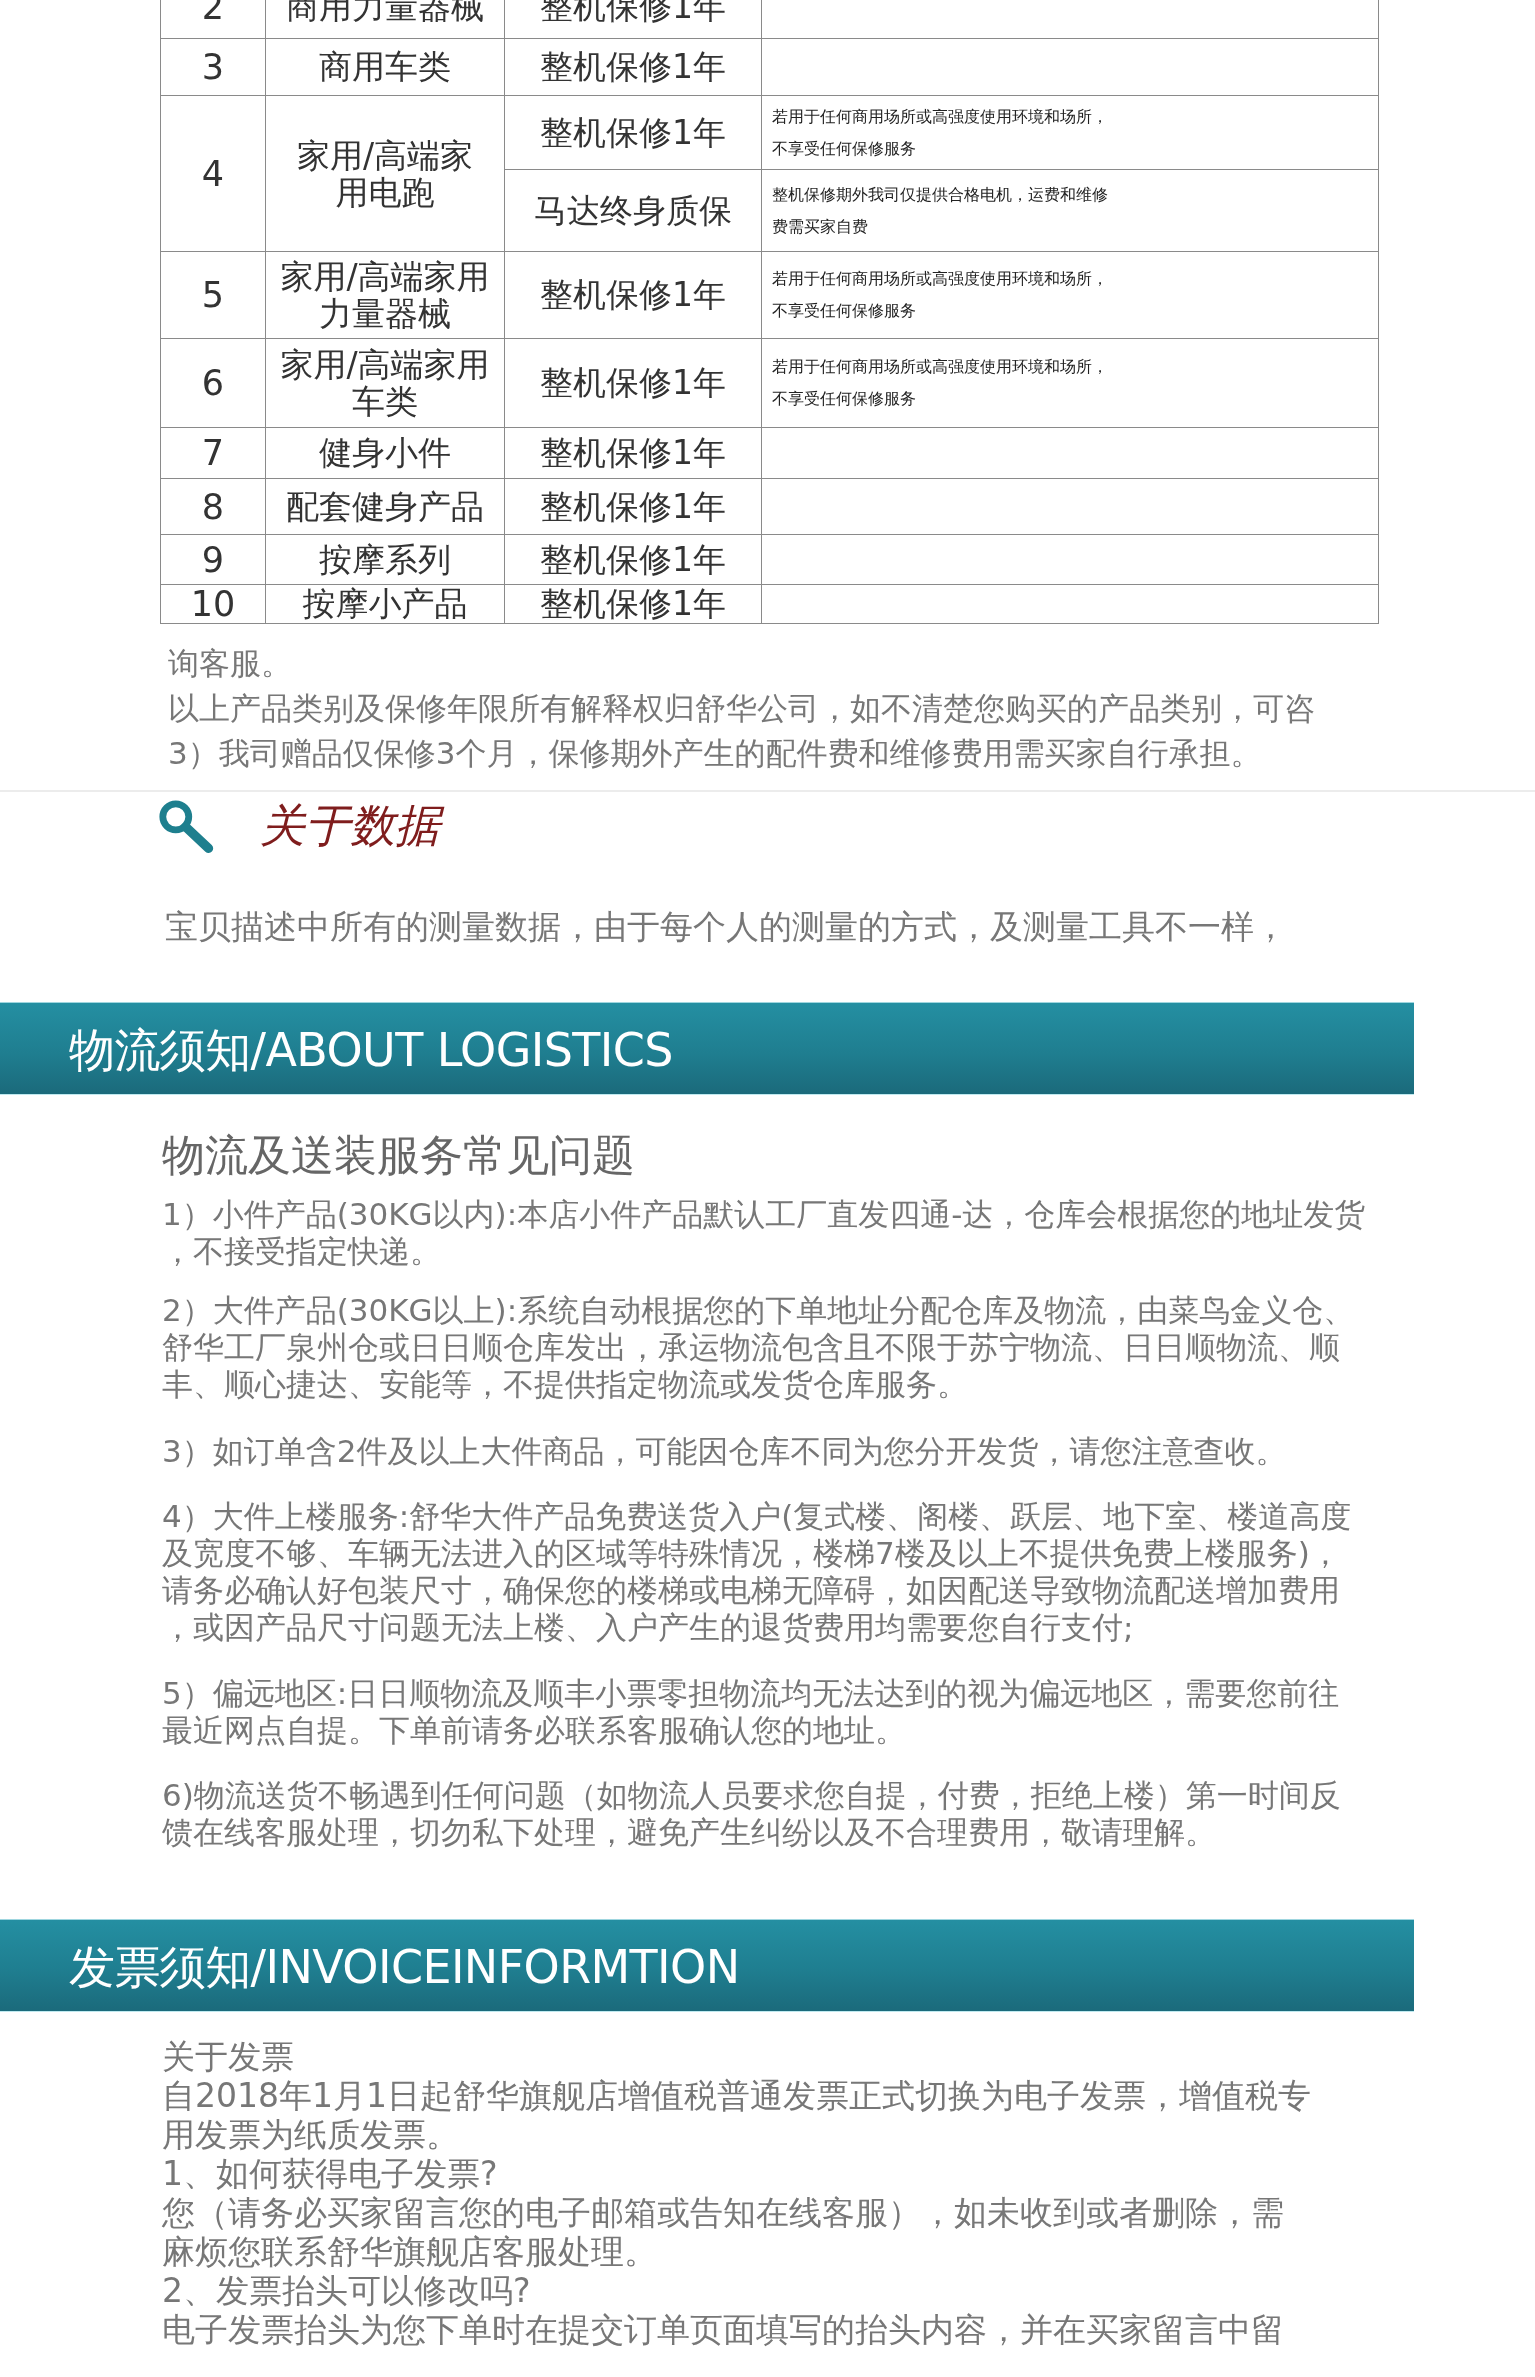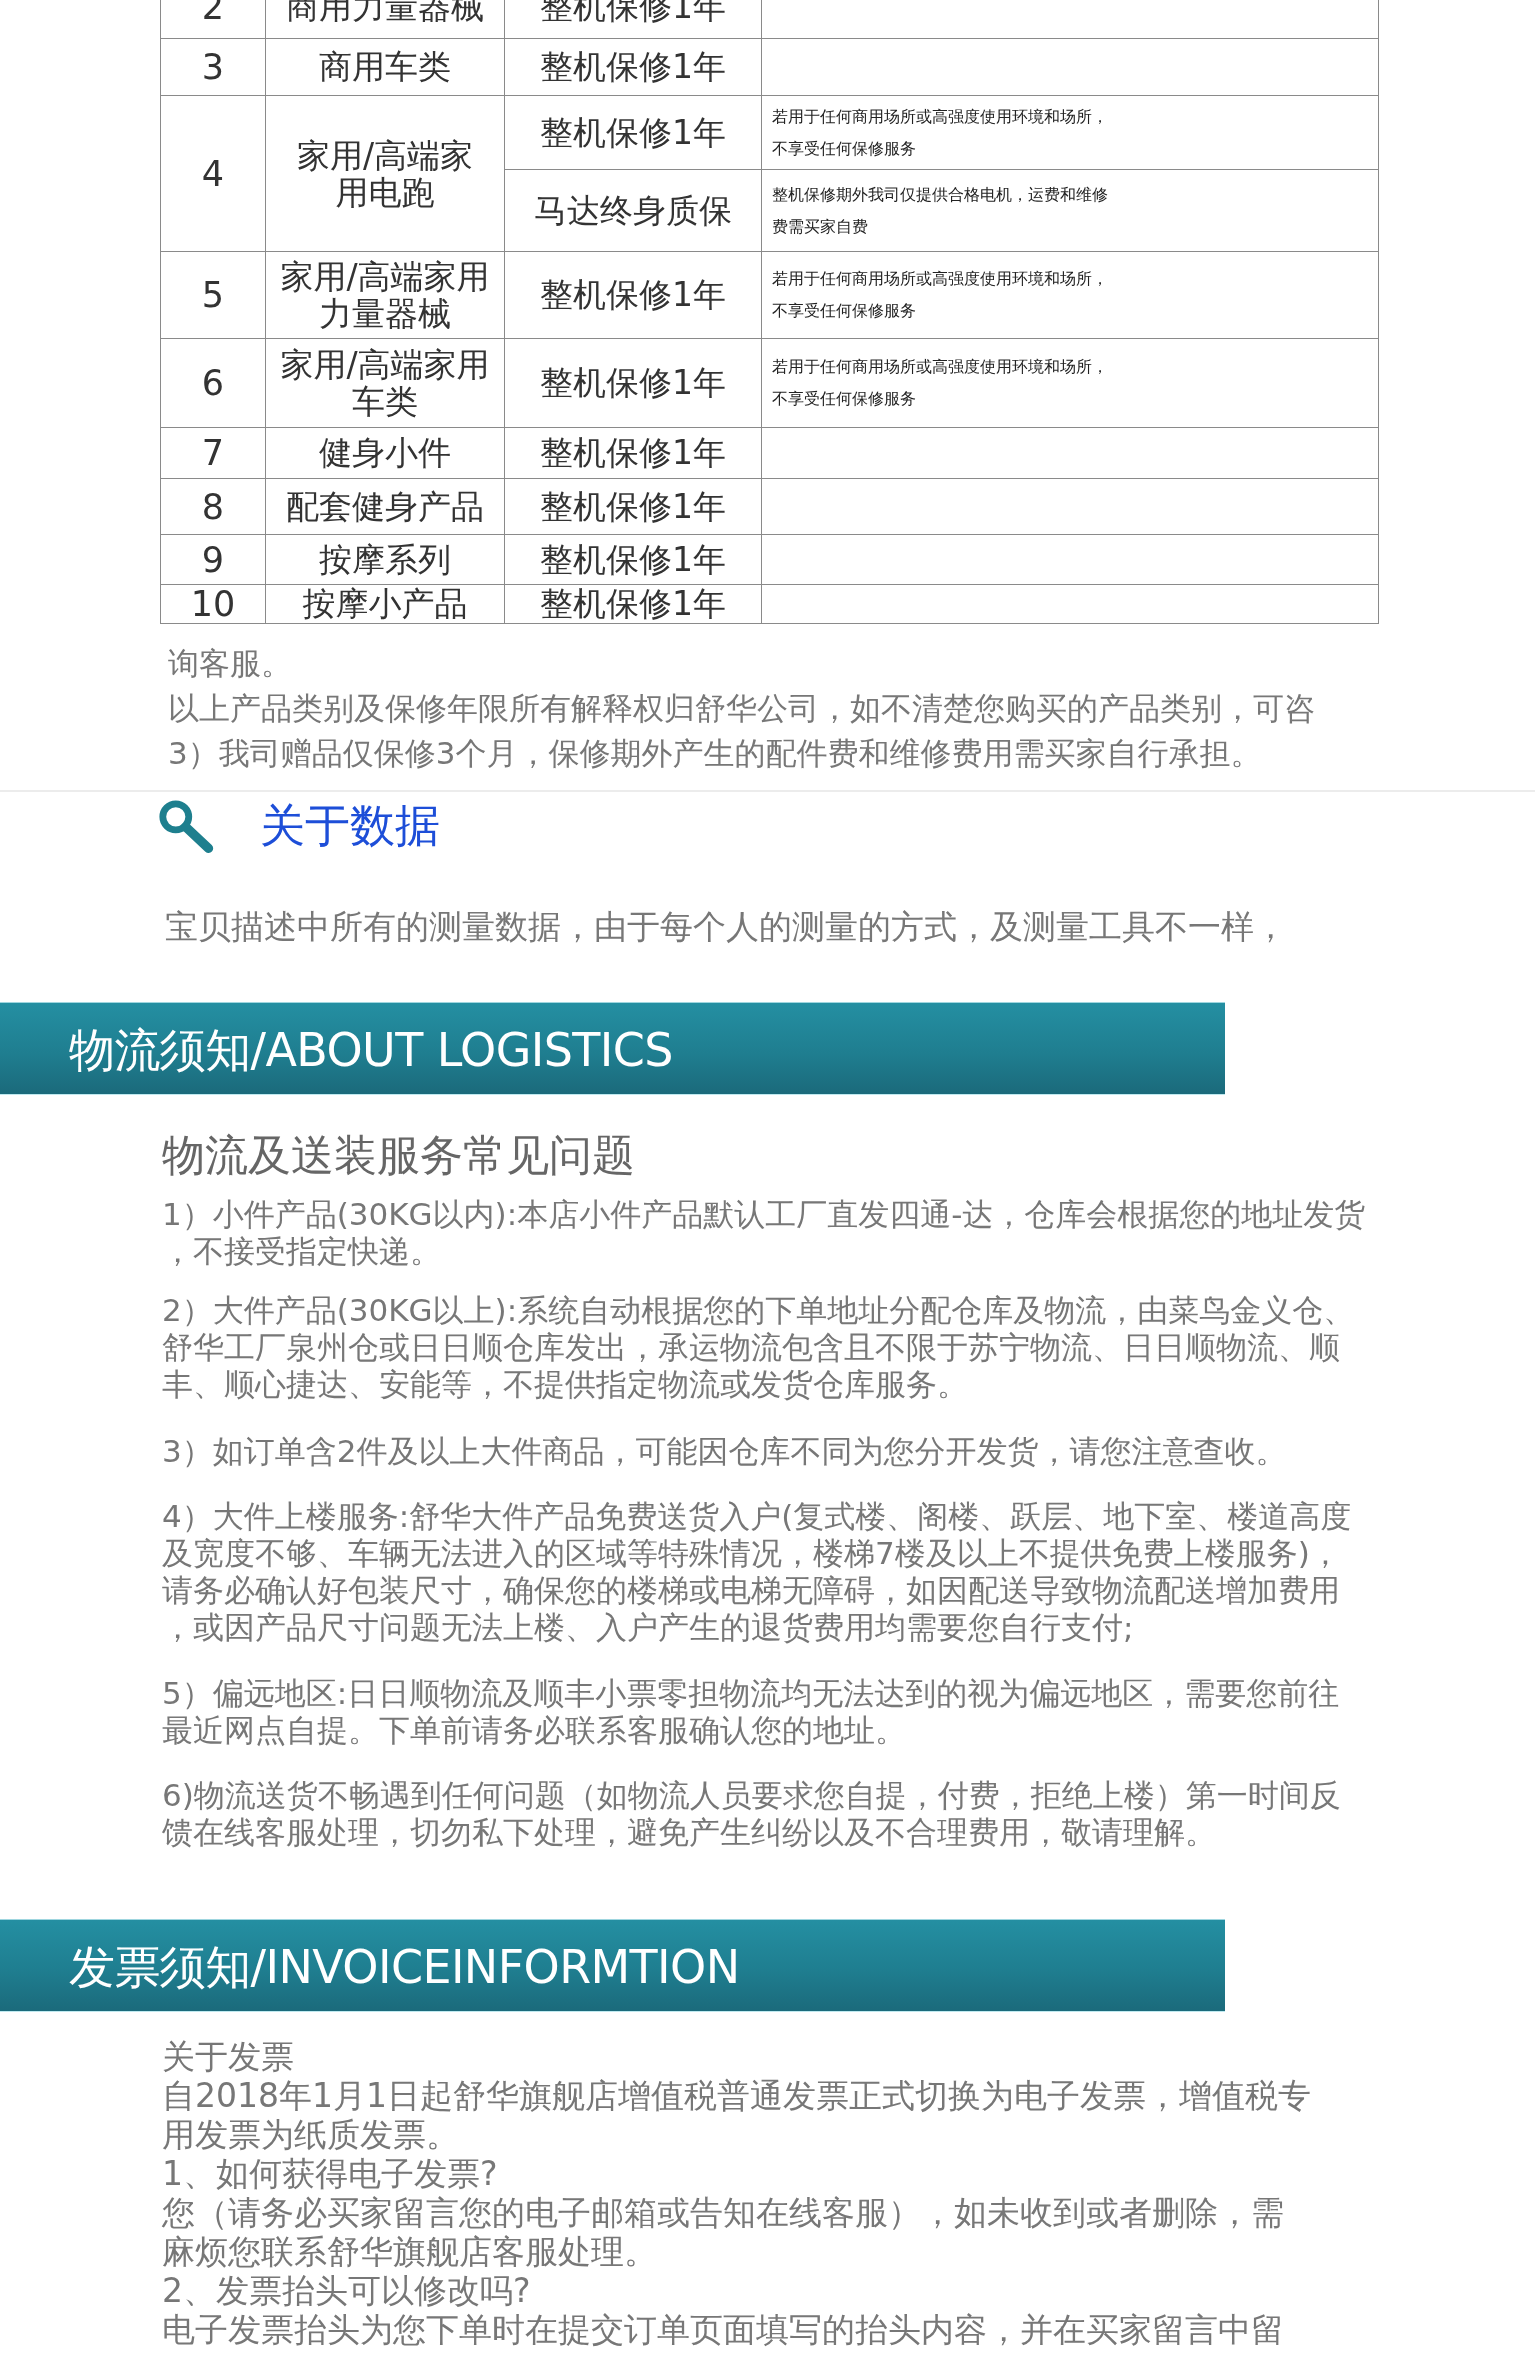--- a/index.html
+++ b/index.html
@@ -13,26 +13,26 @@
   .wtable td { border: 1.9px solid #8a8a8a; text-align: center; vertical-align: middle;
                padding: 0 3.7px; font-size: 33px; line-height: 38px; }
   .wtable td.note { text-align: left; font-size: 16px; line-height: 32px; padding-left: 10px; color: #222; }
   .wtable td.num { font-size: 35px; }
   .wtable td.cat2 { font-size: 33px; line-height: 37px; }
 
   .footnote { left: 168px; width: 1214px; color: #777; font-size: 31px; line-height: 45px; }
 
   .divider { left: 0; top: 790px; width: 1535px; height: 1.9px; background: #ececec; }
 
-  .data-title { left: 260px; top: 796px; font-size: 45px; color: #1d4ed8; line-height: 59px; }
+  .data-title { left: 260px; top: 796px; font-size: 45px; color: #7f1d1d; line-height: 59px; font-style: italic; }
   .search-icon { left: 156px; top: 797px; width: 68px; height: 62px; }
   .data-text { left: 165px; width: 1238px; color: #777; font-size: 33px; line-height: 54px; top: 859px; margin-top: 41px; }
 
   
-  .banner { left: 0; width: 1225px; height: 91px;
+  .banner { left: 0; width: 1414px; height: 91px;
             background: linear-gradient(to bottom, #248fa2 0%, #1f7e90 55%, #1b6a7b 100%);
             border-top: 1.9px solid #9fd6df; border-bottom: 1.9px solid #bfe9ef; }
   .banner-title { position: absolute; left: 69px; top: 18.6px; color: #ffffff;
                   font-size: 46px; line-height: 56px; letter-spacing: -0.6px; }
 
   .logi-subtitle { left: 162px; top: 1127px; font-size: 43px; line-height: 56px; color: #666; }
   .logi-item { left: 162px; width: 1263px; font-size: 31px; line-height: 37px; color: #777; }
 
   .inv-text { left: 162px; top: 2037px; width: 1238px; font-size: 33px; line-height: 39px; color: #777; }
   .inv-text div { white-space: nowrap; }

